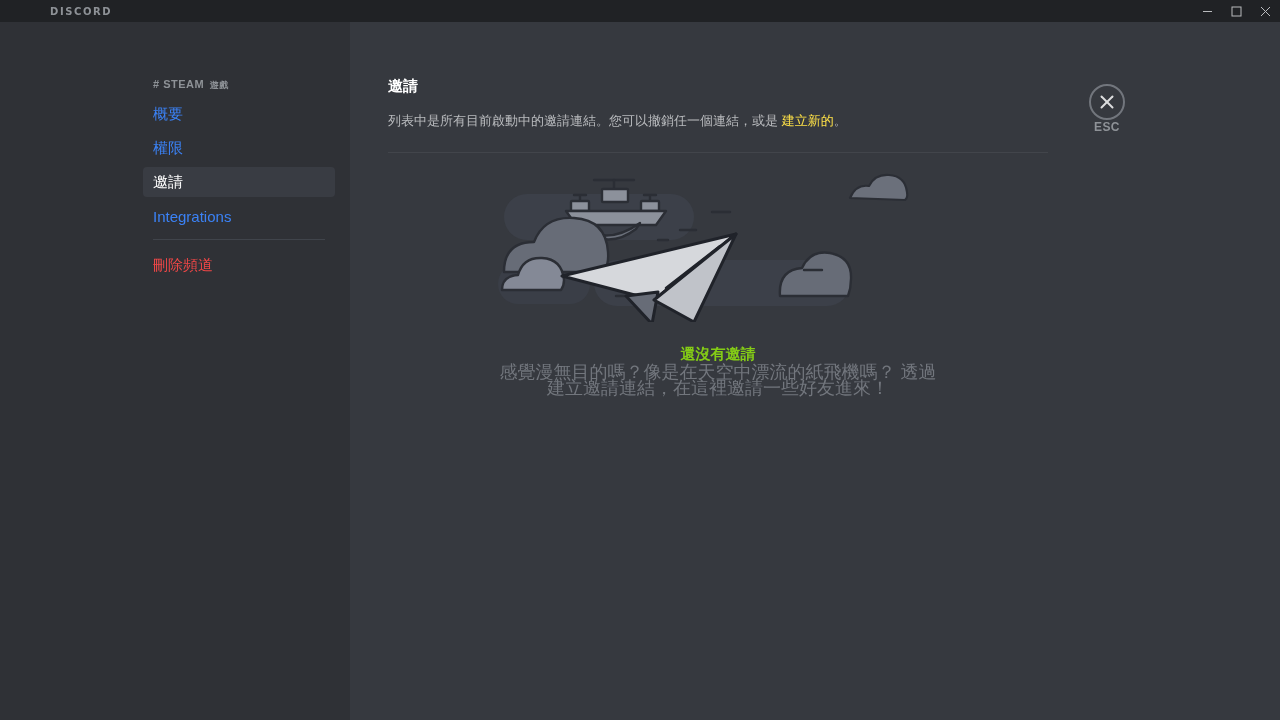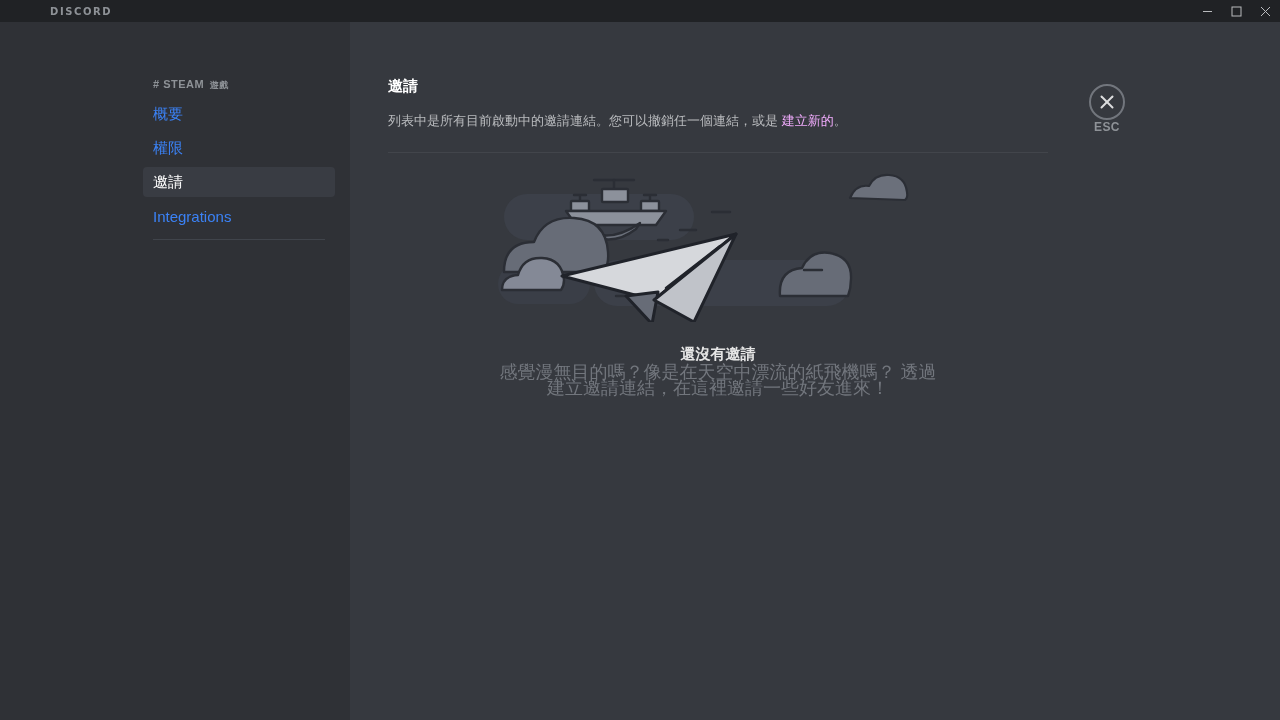--- a/index.html
+++ b/index.html
@@ -102,21 +102,21 @@
     color: #ffffff;
     line-height: 20px;
     margin-bottom: 16px;
   }
   .page-desc {
     font-size: 13px;
     color: #b9bbbe;
     line-height: 18px;
   }
   .page-desc .link {
-    color: #f0abfc;
+    color: #fde047;
     cursor: pointer;
     text-decoration: none;
   }
   .content-divider {
     margin-top: 22px;
     height: 1px;
     background: #42454b;
   }
 
   
@@ -148,21 +148,21 @@
     position: absolute;
     left: 38px; top: 150px;
     width: 660px;
     text-align: center;
   }
   .illus { width: 440px; height: 150px; margin: 0 auto; display: block; }
   .empty-title {
     margin-top: 22px;
     font-size: 15px;
     font-weight: bold;
-    color: #e5e5e5;
+    color: #84cc16;
     line-height: 20px;
   }
   .empty-body {
     font-size: 18px;
     color: #72767d;
     line-height: 16px;
     width: 448px;
     margin-left: auto; margin-right: auto;
   }
 </style>
@@ -210,20 +210,23 @@
       </div>
       <div class="sb-item active">
         <span>邀請</span>
       </div>
       <div class="sb-item">
         <span>Integrations</span>
       </div>
 
       <div class="sb-divider"></div>
 
+      <div class="sb-item danger">
+        <span>刪除頻道</span>
+      </div>
     </div>
   </div>
 
   <div class="right-pane">
 
     <div class="content">
       <div class="page-title">邀請</div>
       <div class="page-desc">
         <span>列表中是所有目前啟動中的邀請連結。您可以撤銷任一個連結，或是 </span><a class="link">建立新的</a><span>。</span>
       </div>

